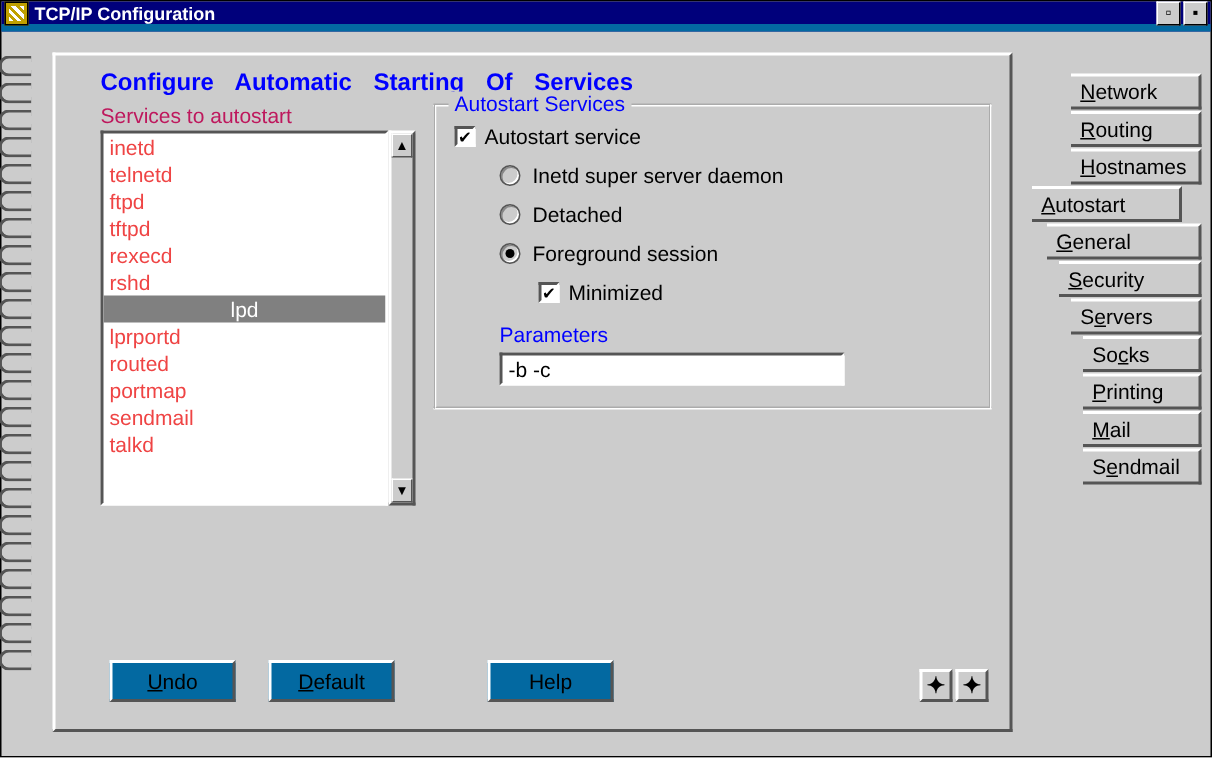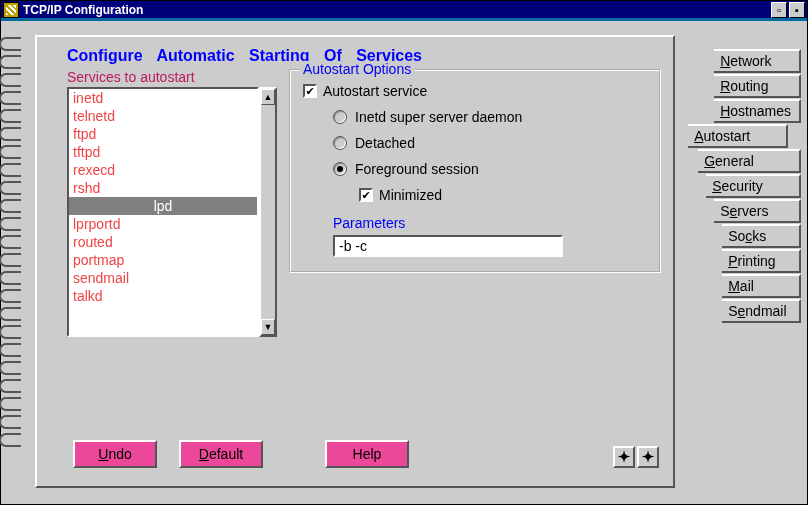--- a/index.html
+++ b/index.html
@@ -18,21 +18,21 @@
   border: 1px solid #000;
   position: relative;
 }
 .titlebar {
   background: #00007b;
   color: #fff;
   height: 20px;
   display: flex;
   align-items: center;
   padding: 0 2px;
-  border-bottom: 3px solid #0369a1;
+  border-bottom: 5px solid #0369a1;
 }
 .titlebar-icon {
   width: 16px; height: 16px;
   background: #c0a000;
   border: 1px solid #000;
   margin-right: 4px;
   display: inline-block;
   position: relative;
 }
 .titlebar-icon::after{
@@ -158,21 +158,21 @@
   font-family:inherit;
 }
 .bottom-buttons {
   position:absolute; left:36px; bottom:18px; display:flex; gap:22px;
 }
 .btn {
   min-width:84px; height:28px;
   border:2px solid #888;
   border-top-color:#fff; border-left-color:#fff;
   border-right-color:#555; border-bottom-color:#555;
-  background:#ec4899;
+  background:#0369a1;
   display:flex; align-items:center; justify-content:center;
   font-size:14px; cursor:default;
 }
 .und { text-decoration:underline; }
 .corner-btns { position:absolute; right:14px; bottom:18px; display:flex; gap:2px;}
 .corner-btn {
   width:22px; height:22px;
   border:2px solid #888;
   border-top-color:#fff; border-left-color:#fff;
   border-right-color:#555; border-bottom-color:#555;
@@ -265,21 +265,21 @@
                 </div>
               <div class="scrollbar">
                 <div class="sb-arrow">▲</div>
                 <div class="sb-arrow">▼</div>
               </div>
             </div>
           </div>
 
           <div class="col-right">
             <div class="groupbox">
-              <span class="groupbox-title">Autostart Options</span>
+              <span class="groupbox-title">Autostart Services</span>
 
               <div class="chk-row">
                 <div class="checkbox" id="chk-autostart">✔</div>
                 <span class="lbl">Autostart service</span>
               </div>
 
               <div class="radio-group">
                 <div class="radio-row">
                   <div class="radio" id="r-inetd"></div>
                   <span class="lbl">Inetd super server daemon</span>

